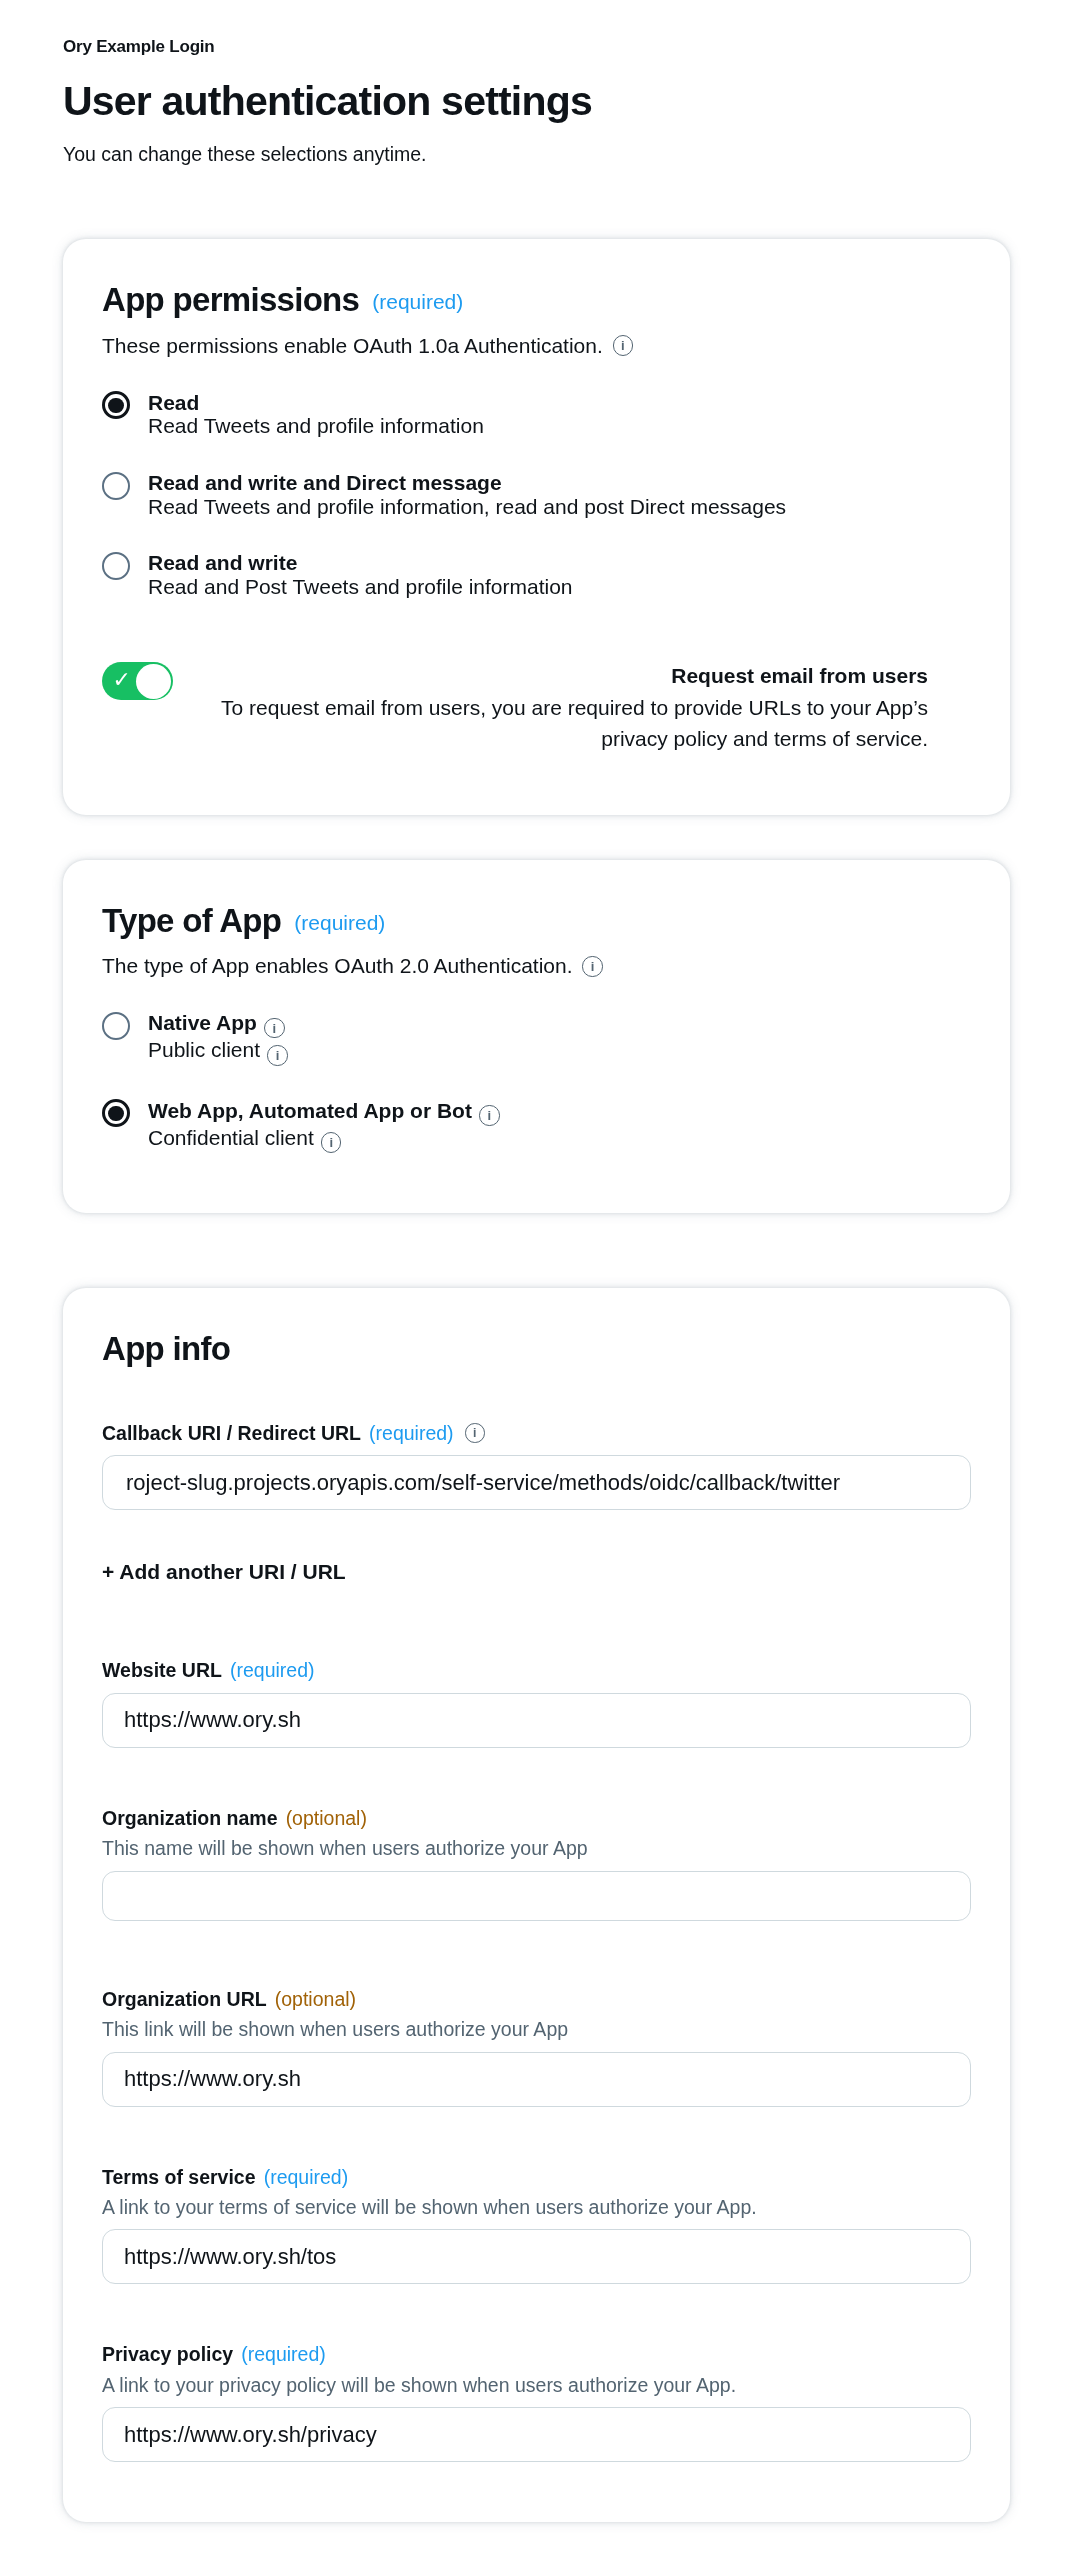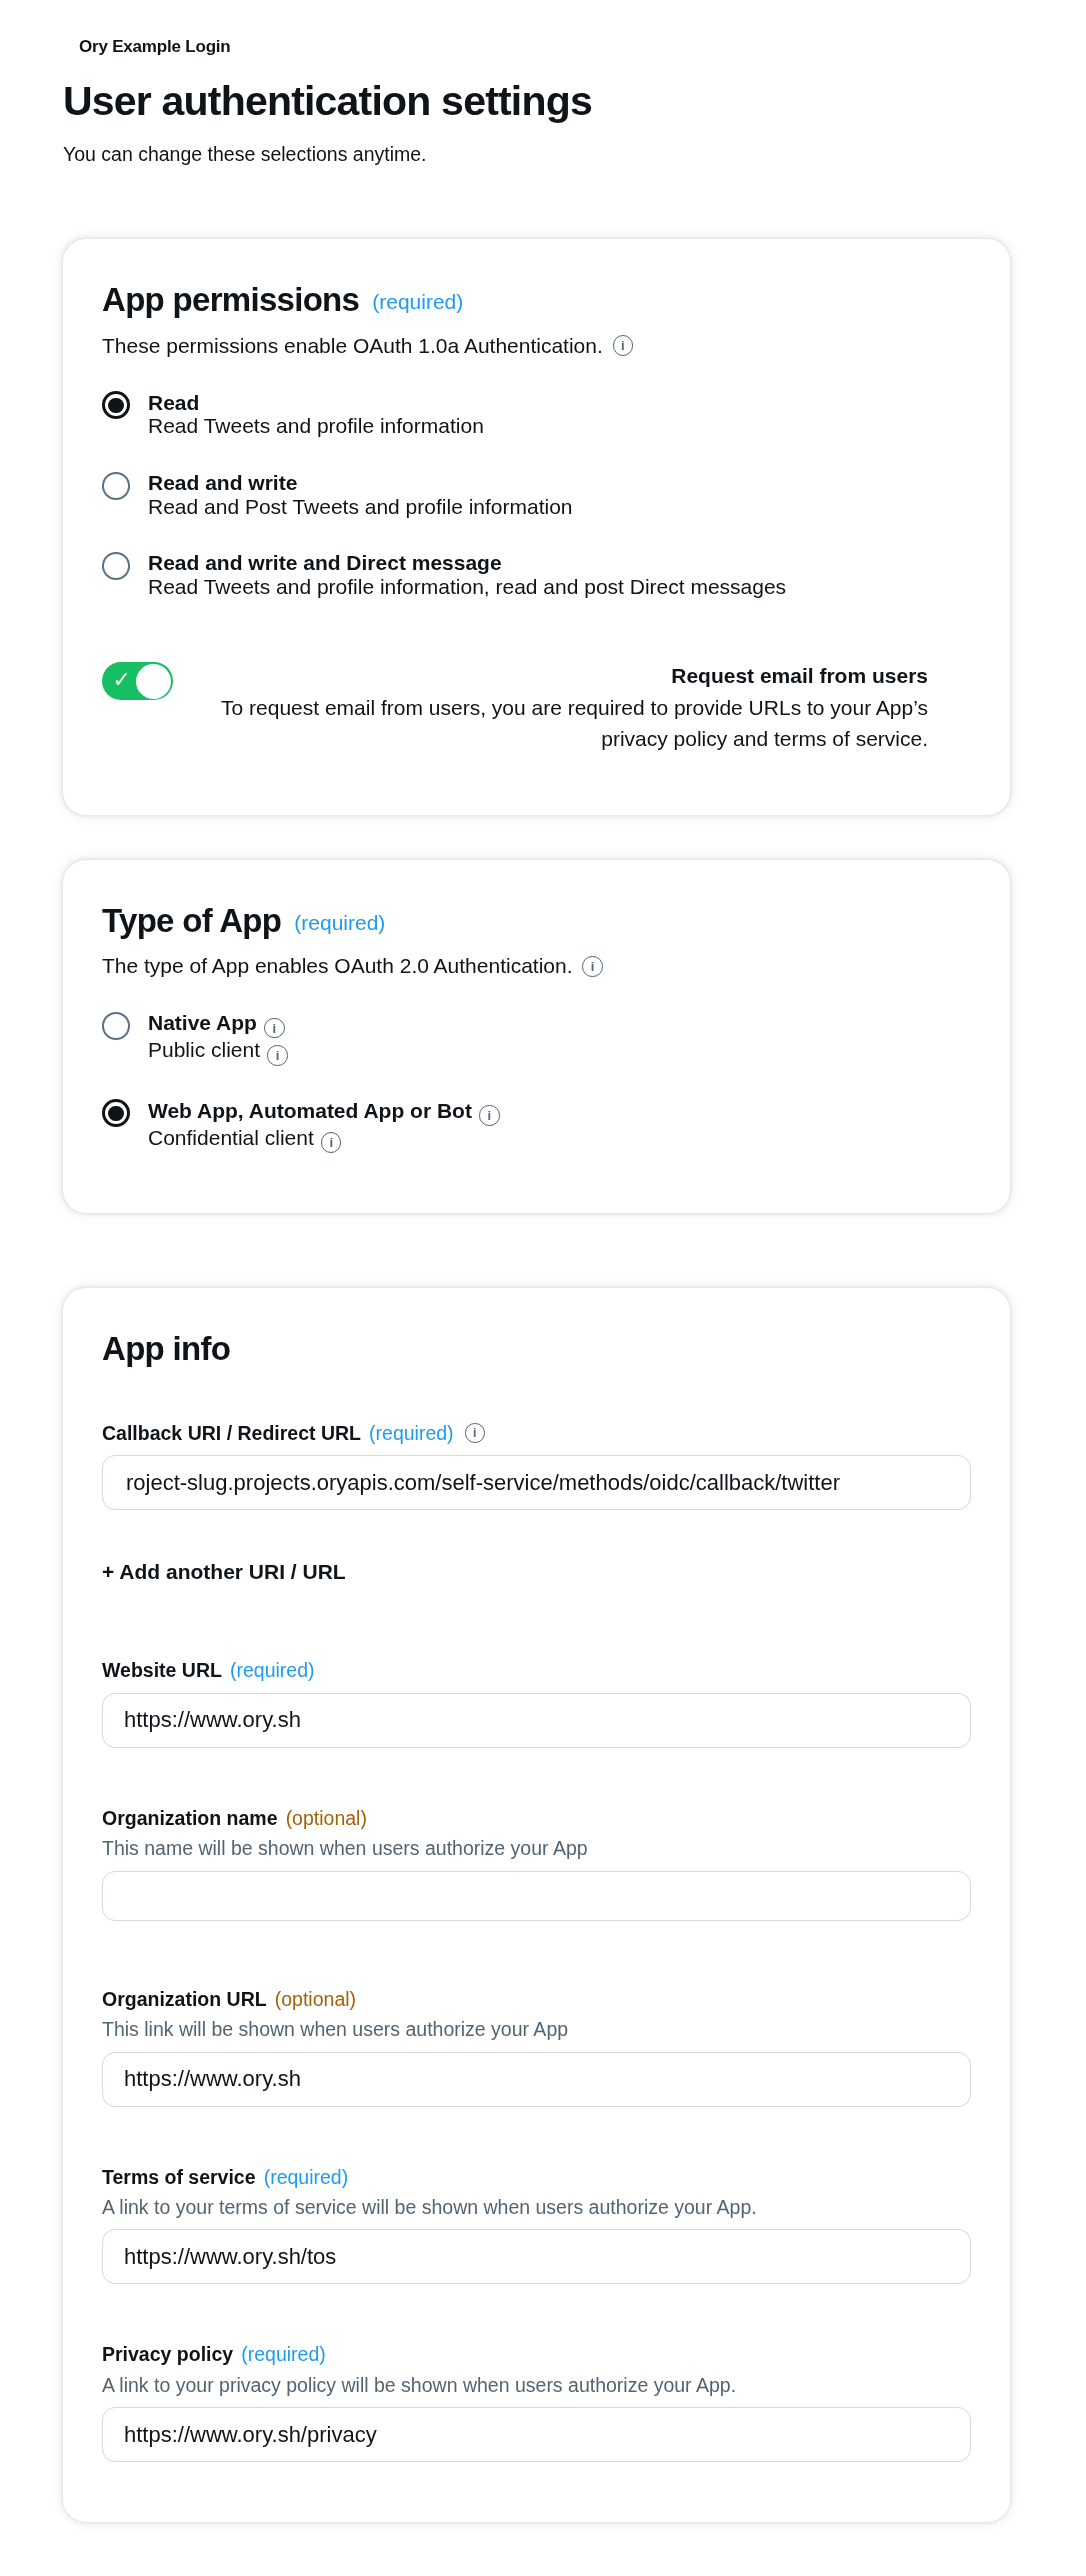--- a/index.html
+++ b/index.html
@@ -4,21 +4,21 @@
 <style>
   * { box-sizing: border-box; }
   html,body { margin:0; padding:0; }
   body {
     width:1086px; height:2576px; background:#ffffff;
     font-family:"Liberation Sans","DejaVu Sans",sans-serif;
     color:#0f1419; -webkit-font-smoothing:antialiased;
   }
   .page { padding:37px 76px 0 63px; }
 
-  .app-name { font-size:17px; font-weight:700; letter-spacing:-0.2px;margin-left:16px; }
+  .app-name { font-size:17px; font-weight:700; letter-spacing:-0.2px; }
   .page-title { font-size:41px; font-weight:800; letter-spacing:-0.8px; margin:21px 0 0 0; }
   .page-subtitle { font-size:19.5px; margin-top:18px; }
 
   .card {
     background:#fff; border-radius:23px;
     box-shadow: 0 0 12.2px rgba(101,119,134,0.18), 0 0 3.3px 0.8px rgba(101,119,134,0.14);
     padding:42px 39px 60px 39px;
   }
   .card-1 { margin-top:73px; }
   .card-2 { margin-top:45px; }
@@ -94,29 +94,29 @@
       <div class="radio-option">
         <div class="radio checked"></div>
         <div class="radio-texts">
           <div class="radio-label">Read</div>
           <div class="radio-desc">Read Tweets and profile information</div>
         </div>
       </div>
       <div class="radio-option">
         <div class="radio"></div>
         <div class="radio-texts">
+          <div class="radio-label">Read and write and Direct message</div>
+          <div class="radio-desc">Read Tweets and profile information, read and post Direct messages</div>
+        </div>
+      </div>
+      <div class="radio-option">
+        <div class="radio"></div>
+        <div class="radio-texts">
           <div class="radio-label">Read and write</div>
           <div class="radio-desc">Read and Post Tweets and profile information</div>
-        </div>
-      </div>
-      <div class="radio-option">
-        <div class="radio"></div>
-        <div class="radio-texts">
-          <div class="radio-label">Read and write and Direct message</div>
-          <div class="radio-desc">Read Tweets and profile information, read and post Direct messages</div>
         </div>
       </div>
     </div>
 
     <div class="toggle-row">
       <div class="toggle">
         <span class="toggle-check">✓</span>
         <span class="toggle-knob"></span>
       </div>
       <div class="toggle-texts">

